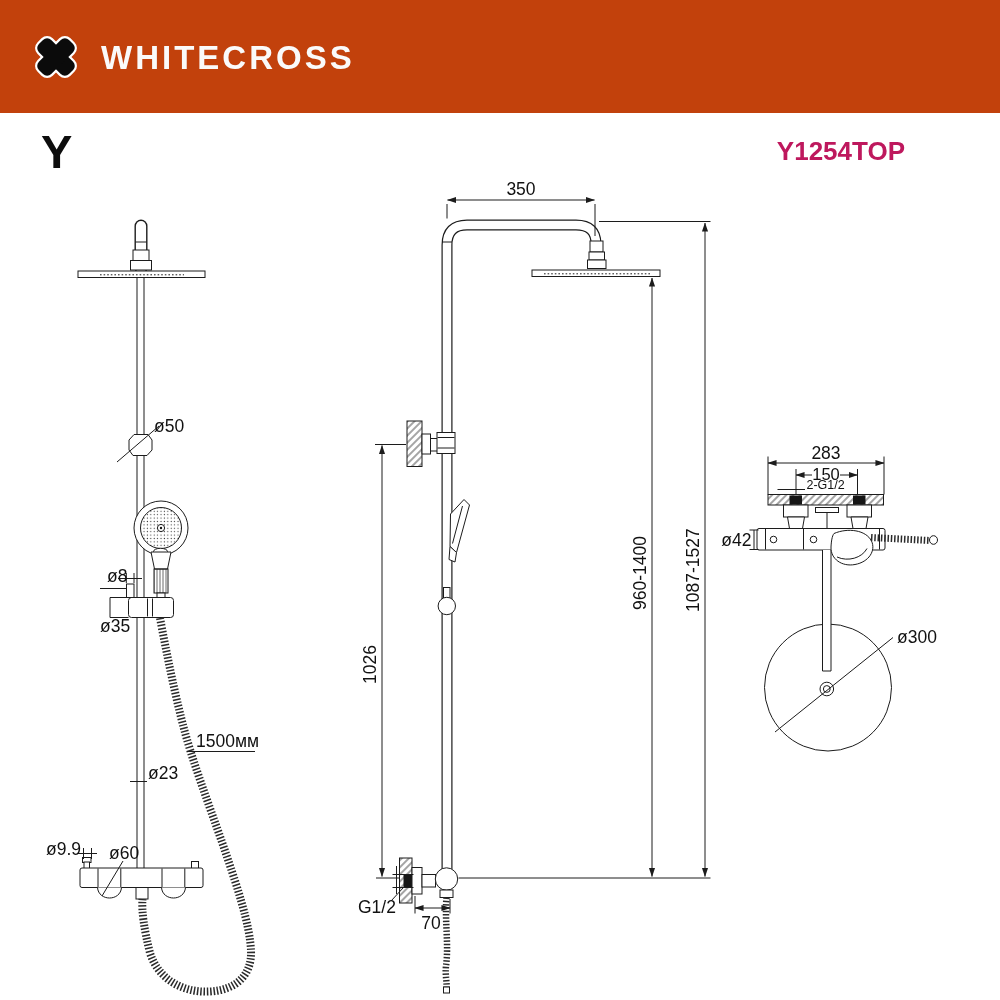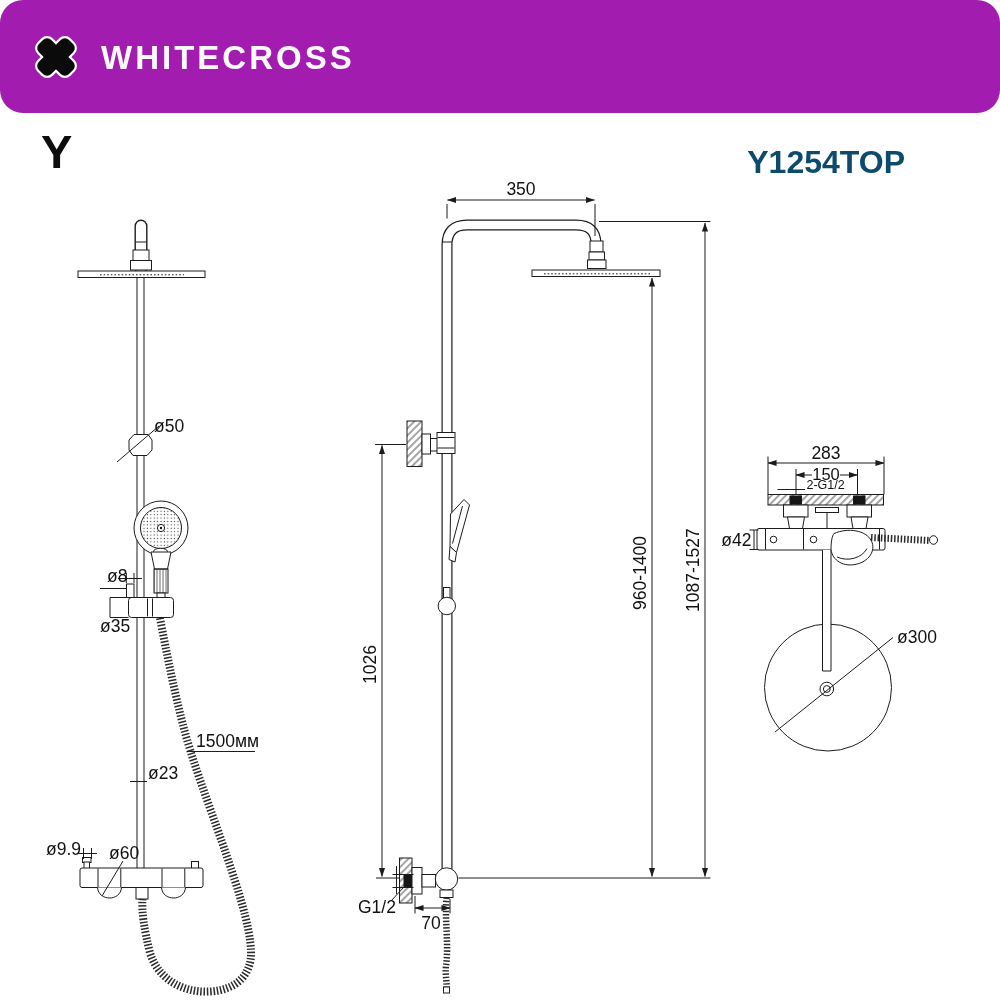--- a/index.html
+++ b/index.html
@@ -1,23 +1,23 @@
 <!DOCTYPE html>
 <html><head>
 <meta charset="utf-8">
 <style>
   html,body{margin:0;padding:0;background:#888;}
   .stage{position:relative;width:1000px;height:1000px;background:#ffffff;overflow:hidden;
          font-family:"Liberation Sans",sans-serif;}
-  .header{position:absolute;left:0;top:0;width:1000px;height:113px;background:#a21caf;
-          display:flex;align-items:center;border-radius:23px;}
+  .header{position:absolute;left:0;top:0;width:1000px;height:113px;background:#c2410c;
+          display:flex;align-items:center;}
   .logo{width:58px;height:58px;margin-left:27px;flex:0 0 auto;}
   .brand{color:#fafafa;font-size:33px;font-weight:600;letter-spacing:3px;margin-left:16px;margin-top:2px;}
   .series{position:absolute;left:41px;top:124px;font-size:47px;font-weight:700;color:#0d0d0d;}
-  .model{position:absolute;right:95px;top:144px;font-size:32px;font-weight:700;color:#0c4a6e;}
+  .model{position:absolute;right:95px;top:136px;font-size:26px;font-weight:700;color:#be185d;}
   svg.drawing{position:absolute;left:0;top:0;}
   
   .ln{stroke:#1c1c1c;stroke-width:1;fill:none;}
   .fw{stroke:#1c1c1c;stroke-width:1;fill:#ffffff;}
   .po{stroke:#1c1c1c;fill:none;}
   .pi{stroke:#ffffff;fill:none;}
   .blk{fill:#161616;stroke:none;}
   .hatchbox{stroke:#1c1c1c;stroke-width:1;fill:url(#hatch);}
   .dash{stroke:#1c1c1c;stroke-width:1;fill:none;stroke-dasharray:1.6 2;}
   .hose{fill:none;stroke:#2b2b2b;stroke-width:8;stroke-dasharray:1.5 1.8;}

